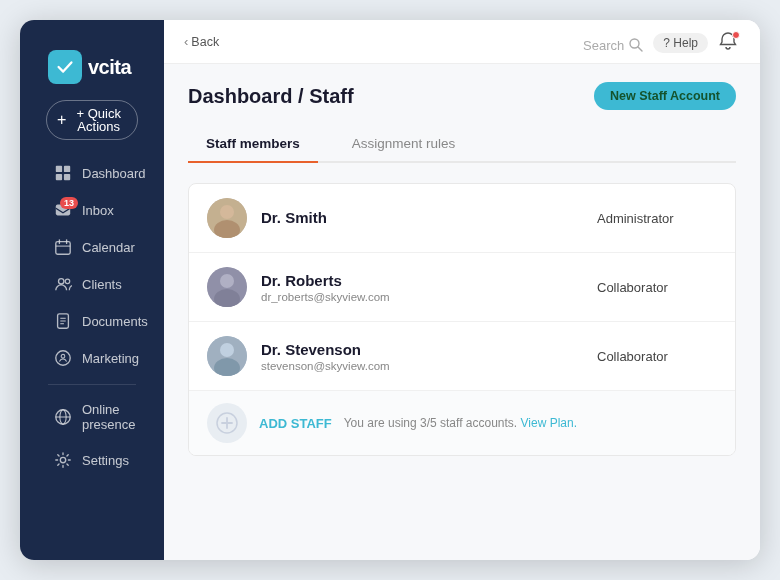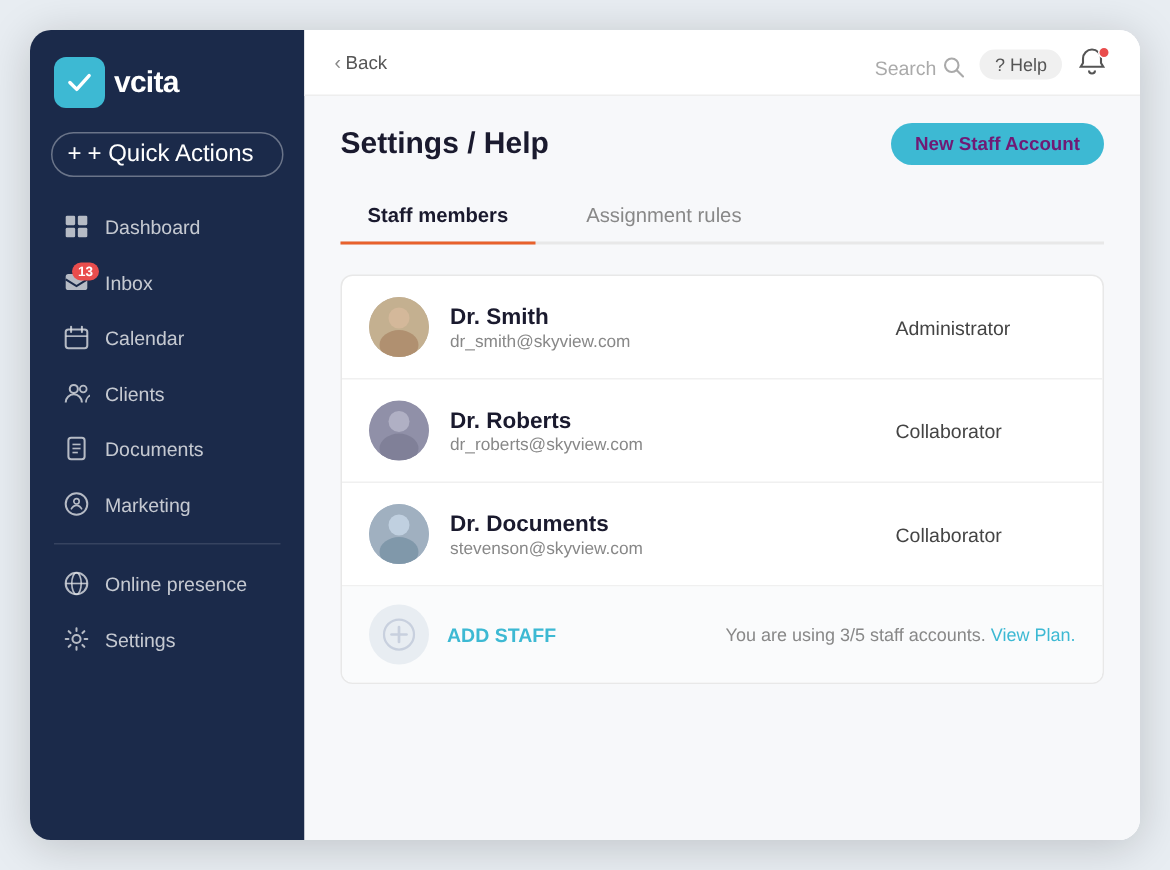--- a/index.html
+++ b/index.html
@@ -16,25 +16,25 @@
       width: 740px;
       height: 540px;
       background: #fff;
       border-radius: 14px;
       box-shadow: 0 4px 30px rgba(0,0,0,0.18);
       display: flex;
       overflow: hidden;
     }
     
     .sidebar {
-      width: 183px;
+      width: 144px;
       background: #1b2a4a;
       display: flex;
       flex-direction: column;
-      padding: 0;
+      padding: 12px;
       flex-shrink: 0;
     }
     .sidebar-logo {
       padding: 18px 16px 10px;
       display: flex;
       align-items: center;
     }
     .logo-icon {
       width: 34px;
       height: 34px;
@@ -174,21 +174,21 @@
       justify-content: space-between;
       margin-bottom: 16px;
     }
     .page-title {
       font-size: 20px;
       font-weight: 700;
       color: #1a1a2e;
     }
     .new-staff-btn {
       background: #3db9d3;
-      color: #701a75;
+      color: #14532d;
       border: none;
       border-radius: 20px;
       padding: 7px 16px;
       font-size: 12.5px;
       font-weight: 600;
       cursor: pointer;
     }
     
     .tabs {
       display: flex;
@@ -263,21 +263,21 @@
       background: #fafbfc;
     }
     .add-staff-label {
       color: #3db9d3;
       font-size: 13px;
       font-weight: 600;
       cursor: pointer;
     }
     .staff-count-msg {
       flex: 1;
-      text-align: right;
+      text-align: left;
       font-size: 12px;
       color: #888;
     }
     .view-plan-link {
       color: #3db9d3;
       font-size: 12px;
       cursor: pointer;
       text-decoration: none;
     }
     .face-smith { background: #c4b5a0; color: #7a5c3c; }
@@ -293,21 +293,21 @@
     <div class="sidebar-logo">
       <div class="logo-icon">
         <svg viewBox="0 0 24 24" fill="none">
           <path d="M5 12l5 5L19 7" stroke="#fff" stroke-width="2.5" stroke-linecap="round" stroke-linejoin="round"></path>
         </svg>
       </div>
       <span class="logo-text">vcita</span>
     </div>
     <button class="quick-actions-btn">
       <span>+</span>
-      <span style="font-size:16px;">+ Quick Actions</span>
+      <span style="font-size:13px;">+ Quick Actions</span>
     </button>
     <div class="sidebar-nav">
 
       <div class="nav-item">
         <svg class="nav-icon" viewBox="0 0 20 20" fill="rgba(255,255,255,0.8)">
           <rect x="2" y="2" width="7" height="7" rx="1"></rect>
           <rect x="11" y="2" width="7" height="7" rx="1"></rect>
           <rect x="2" y="11" width="7" height="7" rx="1"></rect>
           <rect x="11" y="11" width="7" height="7" rx="1"></rect>
         </svg>
@@ -400,21 +400,21 @@
             <path d="M10 2a6 6 0 0 1 6 6v3l1.5 2.5H2.5L4 11V8a6 6 0 0 1 6-6z" stroke="#555" stroke-width="1.4" fill="none"></path>
             <path d="M8 16a2 2 0 0 0 4 0" stroke="#555" stroke-width="1.4" fill="none"></path>
           </svg>
           <div class="notif-dot"></div>
         </div>
       </div>
     </div>
 
     <div class="content-area">
       <div class="page-header">
-        <h1 class="page-title">Settings / Help</h1>
+        <h1 class="page-title">Dashboard / Staff</h1>
         <button class="new-staff-btn">New Staff Account</button>
       </div>
 
       <div class="tabs">
         <div class="tab active">
           <span>Staff members</span>
         </div>
         <div class="tab">
           <span>Assignment rules</span>
         </div>
@@ -425,21 +425,20 @@
         <div class="staff-row">
           <div class="staff-avatar face-smith">
             <svg width="40" height="40" viewBox="0 0 40 40">
               <circle cx="20" cy="20" r="20" fill="#c4b090"></circle>
               <circle cx="20" cy="14" r="7" fill="#d4b89a"></circle>
               <ellipse cx="20" cy="32" rx="13" ry="10" fill="#b09070"></ellipse>
             </svg>
           </div>
           <div class="staff-info">
             <div class="staff-name">Dr. Smith</div>
-            <div class="staff-email">dr_smith@skyview.com</div>
           </div>
           <div class="staff-role">Administrator</div>
         </div>
 
         <div class="staff-row">
           <div class="staff-avatar face-roberts">
             <svg width="40" height="40" viewBox="0 0 40 40">
               <circle cx="20" cy="20" r="20" fill="#9090a8"></circle>
               <circle cx="20" cy="14" r="7" fill="#b0b0c4"></circle>
               <ellipse cx="20" cy="32" rx="13" ry="10" fill="#808098"></ellipse>
@@ -454,21 +453,21 @@
 
         <div class="staff-row">
           <div class="staff-avatar face-stevenson">
             <svg width="40" height="40" viewBox="0 0 40 40">
               <circle cx="20" cy="20" r="20" fill="#a0b0c0"></circle>
               <circle cx="20" cy="14" r="7" fill="#c0d0e0"></circle>
               <ellipse cx="20" cy="32" rx="13" ry="10" fill="#8098aa"></ellipse>
             </svg>
           </div>
           <div class="staff-info">
-            <div class="staff-name">Dr. Documents</div>
+            <div class="staff-name">Dr. Stevenson</div>
             <div class="staff-email">stevenson@skyview.com</div>
           </div>
           <div class="staff-role">Collaborator</div>
         </div>
 
         <div class="add-staff-row">
           <div class="staff-avatar add">
             <svg width="22" height="22" viewBox="0 0 22 22" fill="none">
               <circle cx="11" cy="11" r="10" stroke="#c8d0de" stroke-width="1.5"></circle>
               <line x1="11" y1="6" x2="11" y2="16" stroke="#c8d0de" stroke-width="1.8" stroke-linecap="round"></line>

